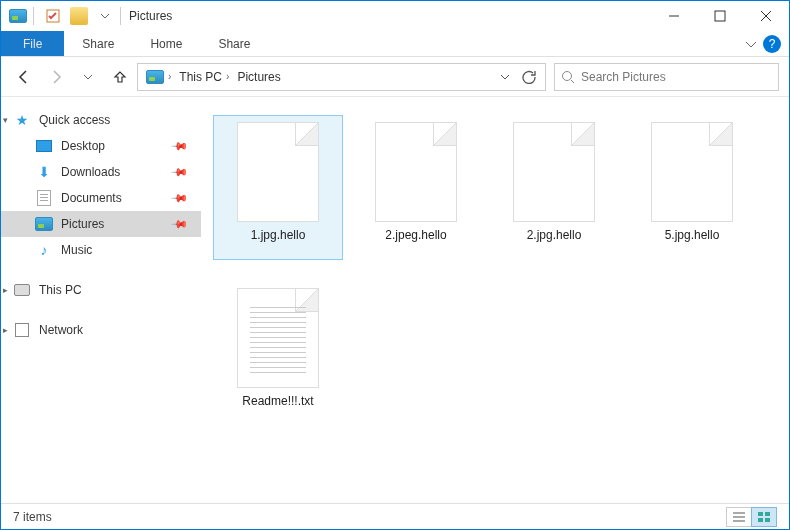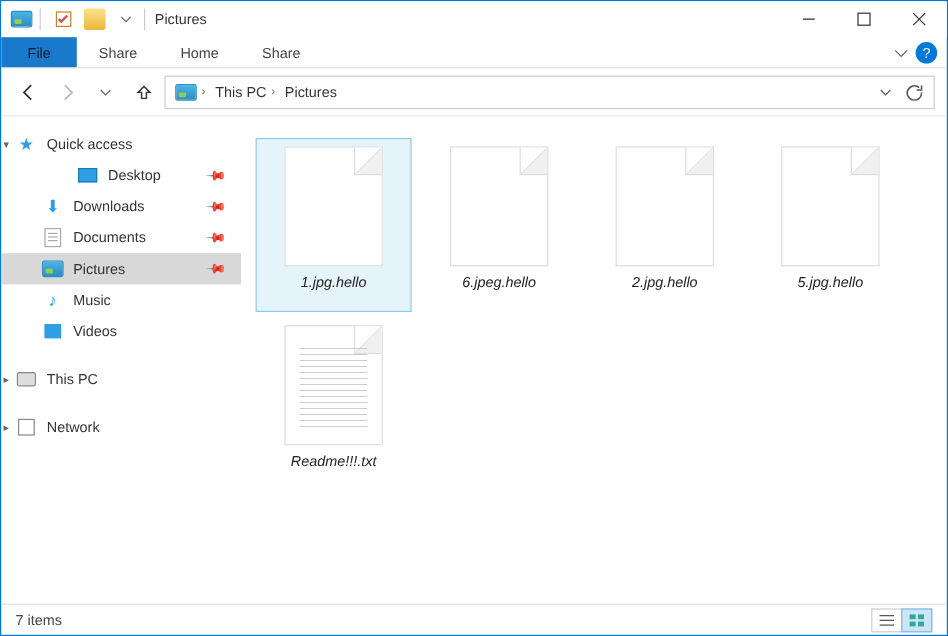--- a/index.html
+++ b/index.html
@@ -15,21 +15,21 @@
     .folder-icon-sm { width: 18px; height: 18px; background: linear-gradient(#fce28a, #e8b838); border-radius: 2px; position: relative; }
     .pictures-icon { width: 18px; height: 14px; background: linear-gradient(#4ab4e8, #2d8cc0); border-radius: 2px; border: 1px solid #2d8cc0; position: relative; }
     .pictures-icon::after { content: ""; position: absolute; bottom: 2px; left: 2px; width: 6px; height: 4px; background: #8fd14f; border-radius: 1px; }
     
     .qat { display: flex; align-items: center; gap: 4px; margin-left: 4px; }
     .qat-item { width: 22px; height: 22px; display: flex; align-items: center; justify-content: center; }
     .qat-sep { width: 1px; height: 18px; background: #ccc; margin: 0 2px; }
     .chev-down { width: 10px; height: 10px; }
     
     .ribbon { height: 26px; display: flex; align-items: stretch; border-bottom: 1px solid #e0e0e0; }
-    .file-tab { background: #1979ca; color: #0f172a; padding: 0 22px; font-size: 12px; display: flex; align-items: center; }
+    .file-tab { background: #1979ca; color: #e5e5e5; padding: 0 22px; font-size: 12px; display: flex; align-items: center; }
     .ribbon-tab { padding: 0 18px; font-size: 12px; color: #444; display: flex; align-items: center; cursor: pointer; }
     .ribbon .spacer { flex: 1; }
     .ribbon-right { display: flex; align-items: center; padding-right: 8px; gap: 6px; }
     .help-icon { width: 18px; height: 18px; border-radius: 50%; background: #0078d7; color: #fff; font-size: 12px; display: flex; align-items: center; justify-content: center; }
     
     .navbar { height: 40px; display: flex; align-items: center; padding: 0 10px 0 14px; gap: 8px; border-bottom: 1px solid #e8e8e8; }
     .nav-arrows { display: flex; gap: 14px; align-items: center; }
     .nav-arrow { width: 18px; height: 18px; display: flex; align-items: center; justify-content: center; cursor: pointer; }
     .nav-arrow.disabled { opacity: 0.35; }
     
@@ -45,21 +45,21 @@
     .main { flex: 1; display: flex; overflow: hidden; }
     .sidebar { width: 200px; padding: 10px 0; overflow: auto; }
     .side-group { margin-bottom: 14px; }
     .side-item { display: flex; align-items: center; height: 26px; padding-left: 20px; font-size: 12px; color: #333; cursor: pointer; gap: 8px; position: relative; }
     .side-item.head { padding-left: 12px; }
     .side-item .expand { position: absolute; left: 2px; font-size: 9px; color: #666; }
     .side-item.selected { background: #d8d8d8; }
     .pin { margin-left: auto; margin-right: 14px; color: #888; transform: rotate(45deg); font-size: 11px; }
     .si-icon { width: 18px; height: 16px; display: flex; align-items: center; justify-content: center; }
     
-    .content { flex: 1; padding: 18px 12px; display: flex; flex-wrap: wrap; align-content: flex-start; gap: 4px 8px; overflow: auto; font-style: italic; }
+    .content { flex: 1; padding: 18px 12px; display: flex; flex-wrap: wrap; align-content: flex-start; gap: 21px 8px; overflow: auto; }
     .file-item { width: 130px; height: 145px; display: flex; flex-direction: column; align-items: center; justify-content: flex-start; padding-top: 6px; cursor: pointer; border: 1px solid transparent; }
     .file-item.sel { border: 1px solid #8fcaf2; background: #e5f3fb; }
     .file-thumb { width: 82px; height: 100px; background: #fff; border: 1px solid #ddd; position: relative; margin-bottom: 6px; }
     .file-thumb::before { content: ""; position: absolute; top: 0; right: 0; width: 22px; height: 22px; background: linear-gradient(135deg, #fff 48%, #ddd 50%, #f0f0f0 52%); border-left: 1px solid #ddd; border-bottom: 1px solid #ddd; }
     .file-thumb.text::after { content: ""; position: absolute; left: 12px; right: 12px; top: 18px; bottom: 12px; background: repeating-linear-gradient(#ccc 0 1px, transparent 1px 5px); }
     .file-label { font-size: 12px; color: #222; text-align: center; }
     
     .statusbar { height: 26px; border-top: 1px solid #e0e0e0; display: flex; align-items: center; padding: 0 12px; font-size: 12px; color: #444; }
     .statusbar .spacer { flex: 1; }
     .view-btn { width: 26px; height: 20px; border: 1px solid #ccc; display: flex; align-items: center; justify-content: center; margin-left: -1px; cursor: pointer; }
@@ -177,32 +177,39 @@
           <path d="M1 3l4 4 4-4" stroke="#555" fill="none"></path>
         </svg>
       </div>
     <div class="addr-btn">
         <svg width="14" height="14">
           <path d="M11 3a6 6 0 1 0 2 4" fill="none" stroke="#555" stroke-width="1.3"></path>
           <path d="M13 1v4h-4" fill="none" stroke="#555" stroke-width="1.3"></path>
         </svg>
       </div>
   </div>
+  <div class="searchbox">
+    <svg width="14" height="14">
+        <circle cx="6" cy="6" r="4.5" fill="none" stroke="#888"></circle>
+        <line x1="10" y1="10" x2="13" y2="13" stroke="#888"></line>
+      </svg>
+    <span>Search Pictures</span>
+  </div>
 </div>
 
 <div class="main">
   <div class="sidebar">
     <div class="side-group">
       <div class="side-item head">
         <span class="expand">▾</span>
         <span class="si-icon i-star">★</span>
         <span>Quick access</span>
       </div>
       <div id="qa-items">
-          <div class="side-item" style="padding-left: 34px; margin-left: 29px;">
+          <div class="side-item" style="padding-left: 34px;">
             <span class="si-icon">
               <span class="i-desktop"></span>
             </span>
             <span>Desktop</span>
             <span class="pin">📌</span>
           </div>
           <div class="side-item" style="padding-left: 34px;">
             <span class="si-icon">
               <span class="i-down">⬇</span>
             </span>
@@ -221,26 +228,20 @@
               <span class="pictures-icon"></span>
             </span>
             <span>Pictures</span>
             <span class="pin">📌</span>
           </div>
           <div class="side-item" style="padding-left: 34px;">
             <span class="si-icon">
               <span class="i-music">♪</span>
             </span>
             <span>Music</span>
-          </div>
-          <div class="side-item" style="padding-left: 34px;">
-            <span class="si-icon">
-              <span class="i-video"></span>
-            </span>
-            <span>Videos</span>
           </div>
         </div>
     </div>
     <div class="side-group">
       <div class="side-item head">
         <span class="expand">▸</span>
         <span class="si-icon">
             <span class="i-pc"></span>
           </span>
         <span>This PC</span>
@@ -257,21 +258,21 @@
     </div>
   </div>
 
   <div class="content" id="file-grid">
       <div class="file-item sel">
         <div class="file-thumb "></div>
         <div class="file-label">1.jpg.hello</div>
       </div>
       <div class="file-item">
         <div class="file-thumb "></div>
-        <div class="file-label">6.jpeg.hello</div>
+        <div class="file-label">2.jpeg.hello</div>
       </div>
       <div class="file-item">
         <div class="file-thumb "></div>
         <div class="file-label">2.jpg.hello</div>
       </div>
       <div class="file-item">
         <div class="file-thumb "></div>
         <div class="file-label">5.jpg.hello</div>
       </div>
       <div class="file-item">

